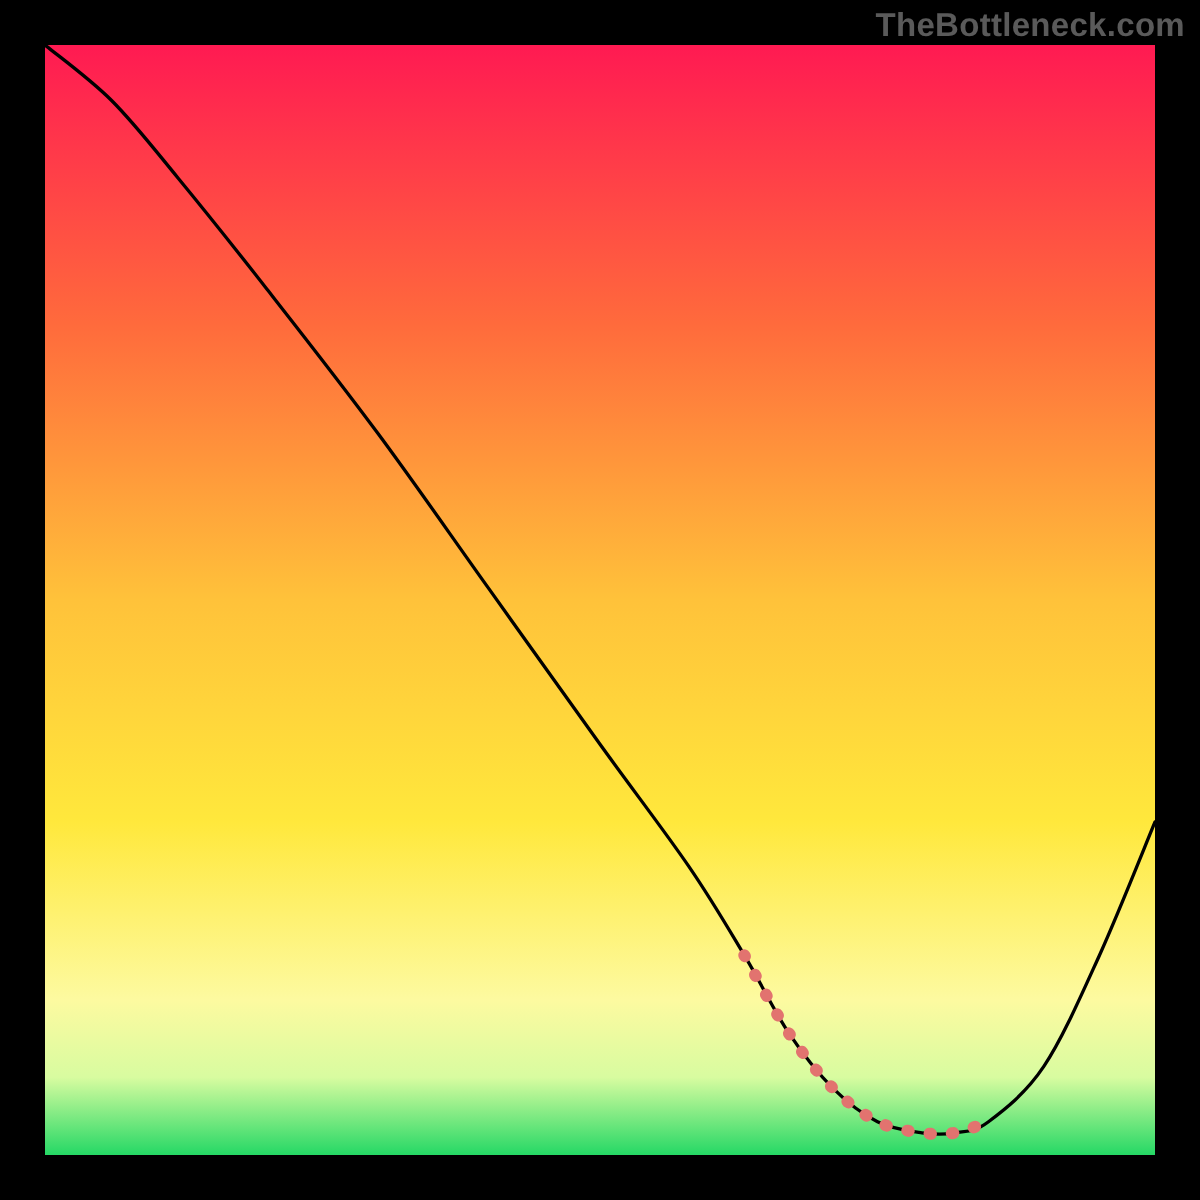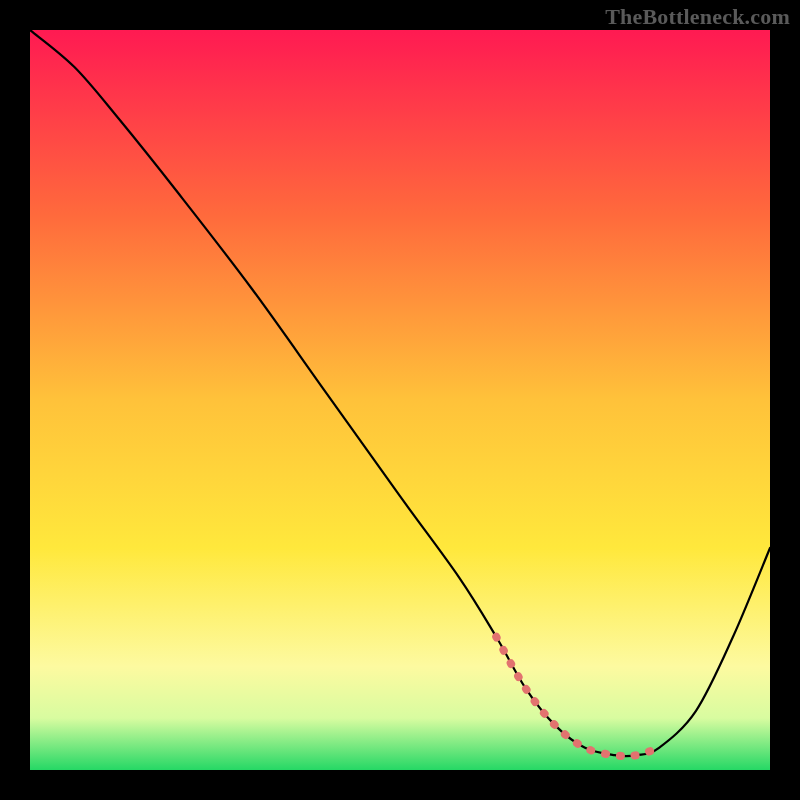--- a/index.html
+++ b/index.html
@@ -7,21 +7,21 @@
   .frame {
     position: absolute;
     left: 0; top: 0;
     width: 800px; height: 800px;
     background: #000;
   }
   .watermark {
     position: absolute;
     top: 4px; right: 10px;
     color: #5a5a5a;
-    font-family: Liberation Serif, serif;
+    font-family: Liberation Sans, sans-serif;
     font-size: 22px;
     font-weight: bold;
     letter-spacing: 0.2px;
   }
   .plot {
     position: absolute;
     left: 30px; top: 30px;
     width: 740px; height: 740px;
   }
   svg { display: block; }

